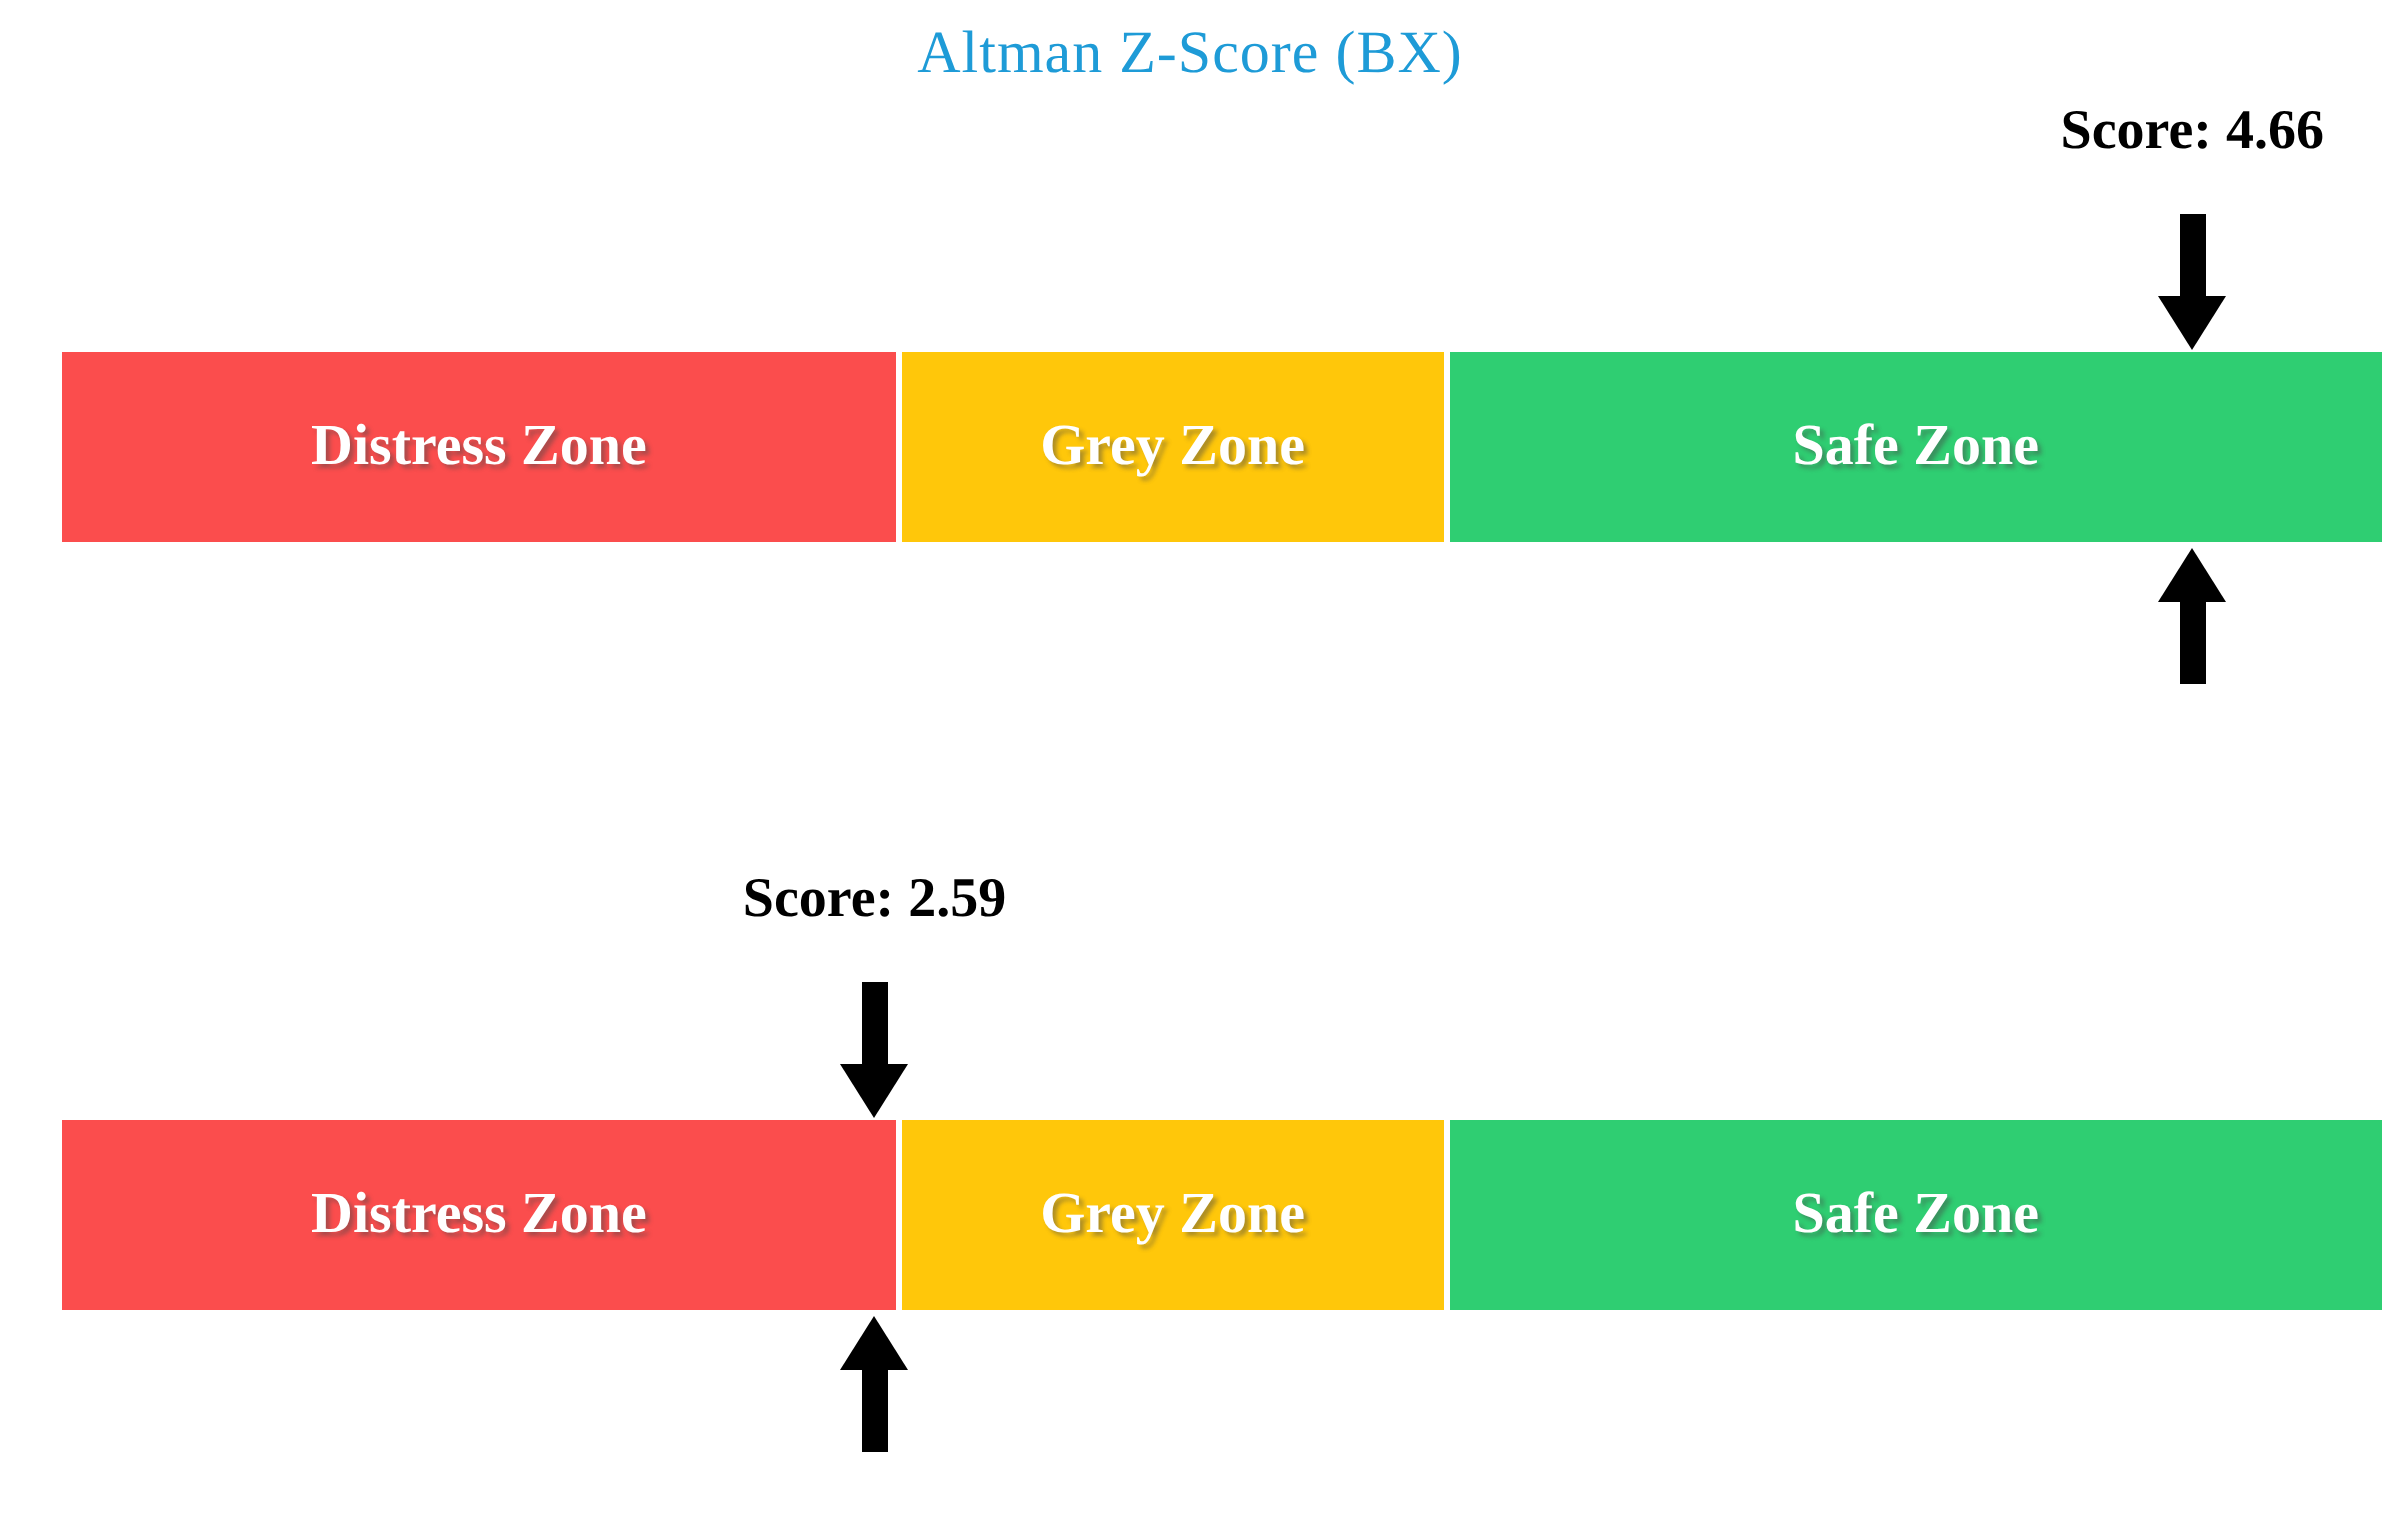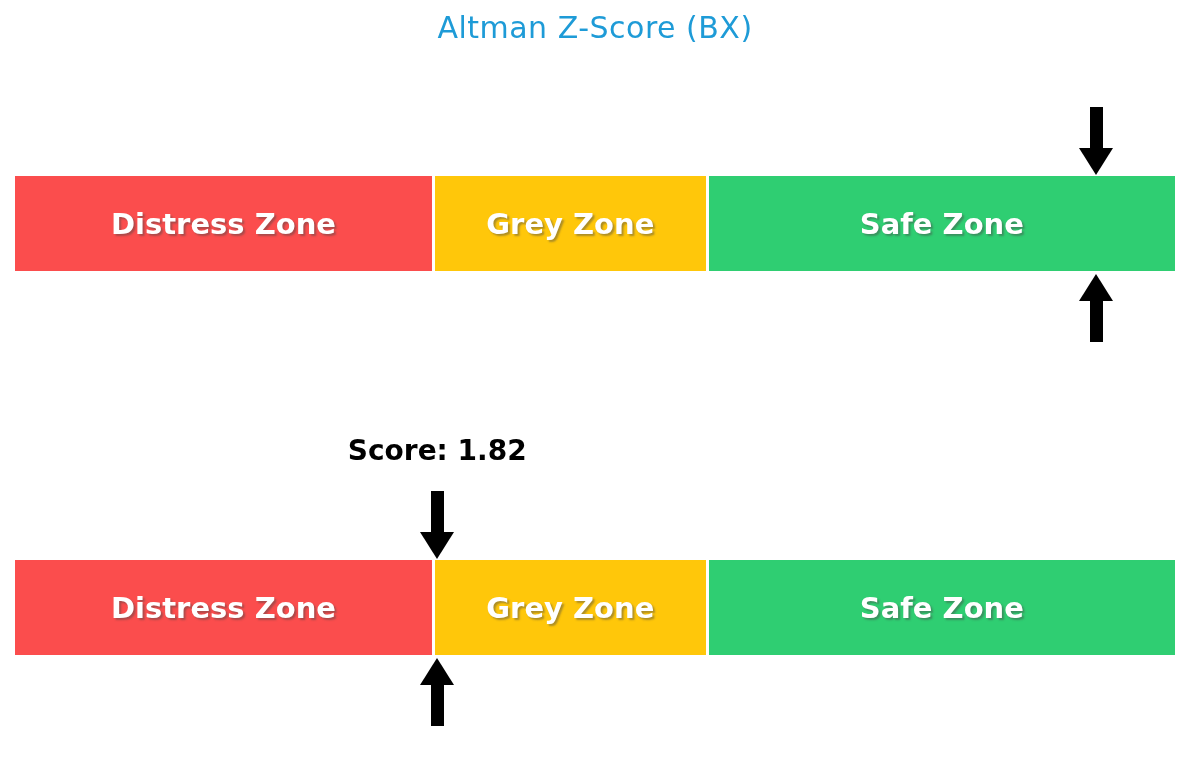--- a/index.html
+++ b/index.html
@@ -7,20 +7,21 @@
     padding: 0;
     background: #ffffff;
     font-family: "DejaVu Sans", "Liberation Sans", sans-serif;
   }
   .figure {
     position: relative;
     width: 1200px;
     height: 770px;
     background: #ffffff;
     overflow: hidden;
+    font-family: Liberation Serif, serif;
   }
   .chart {
     position: absolute;
     left: 0;
     width: 1200px;
     height: 385px;
   }
   .chart-0 { top: 0; }
   .chart-1 { top: 384px; }
 
@@ -75,25 +76,24 @@
   .arrow .head-up {
     width: 0;
     height: 0;
     border-left: 17px solid transparent;
     border-right: 17px solid transparent;
     border-bottom: 27px solid #000000;
   }
   .bar {
     position: absolute;
     top: 176px;
-    left: 0;
+    left: 16px;
     width: 100%;
     height: 95px;
     display: flex;
-    justify-content: flex-end;
   }
   .zone {
     height: 100%;
     display: flex;
     align-items: center;
     justify-content: center;
     box-sizing: border-box;
   }
   .zone.gap-right { border-right: 3px solid #ffffff; }
   .zone-label {
@@ -106,20 +106,21 @@
 </style>
 </head>
 <body>
 
 <div class="figure">
 
   <section class="chart chart-0">
     <div class="plot">
       <div class="chart-title">Altman Z-Score (BX)</div>
 
+      <div class="score-marker score-label" style="left: 93.2%;">Score: 4.66</div>
 
       <div class="score-marker arrow arrow-down" style="left: 93.2%;">
         <div class="shaft"></div>
         <div class="head-down"></div>
       </div>
 
       <div class="bar">
         <div class="zone gap-right" style="width: 36.2%; background: rgb(251, 77, 77);">
           <span class="zone-label">Distress Zone</span>
         </div>
@@ -134,21 +135,21 @@
       <div class="score-marker arrow arrow-up" style="left: 93.2%;">
         <div class="head-up"></div>
         <div class="shaft"></div>
       </div>
     </div>
   </section>
 
   <section class="chart chart-1">
     <div class="plot">
 
-      <div class="score-marker score-label" style="left: 36.4%;">Score: 1.82</div>
+      <div class="score-marker score-label" style="left: 36.4%;">Score: 2.59</div>
 
       <div class="score-marker arrow arrow-down" style="left: 36.4%;">
         <div class="shaft"></div>
         <div class="head-down"></div>
       </div>
 
       <div class="bar">
         <div class="zone gap-right" style="width: 36.2%; background: rgb(251, 77, 77);">
           <span class="zone-label">Distress Zone</span>
         </div>

